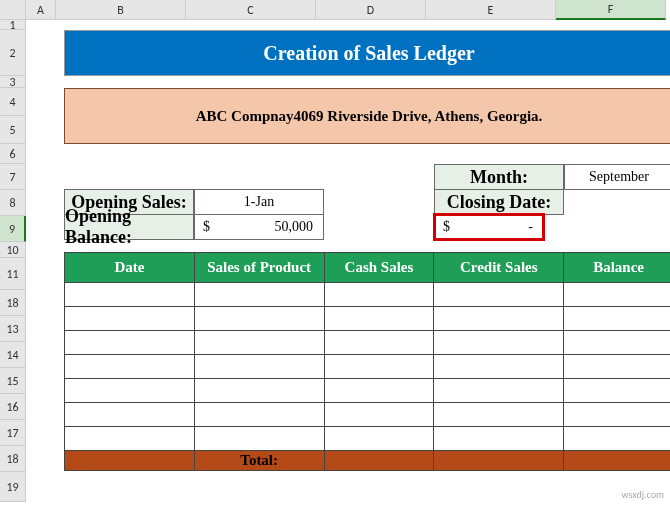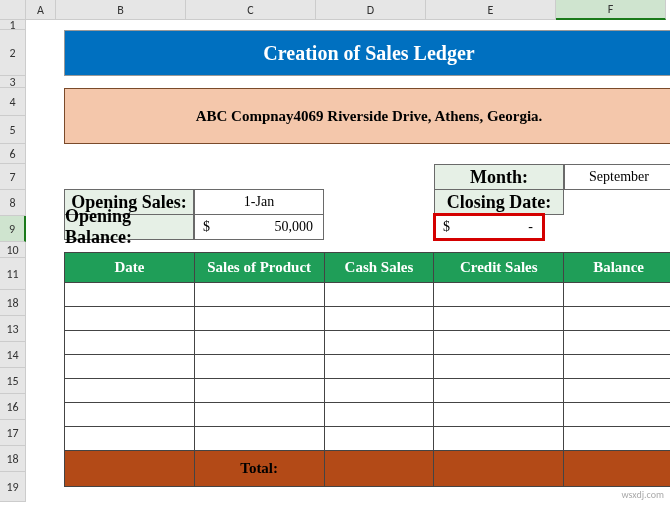--- a/index.html
+++ b/index.html
@@ -112,21 +112,21 @@
     height: 24px;
     background: #fff;
   }
   .ledger tr.total td {
     background: #b34a17;
     font-family: "Times New Roman", serif;
     font-weight: bold;
     font-size: 15px;
     text-align: center;
     color: #000;
-    height: 36px;
+    height: 20px;
   }
   .flexrow { display: flex; gap: 0; }
 </style>
 </head>
 <body>
 
 <div class="sheet">
   <div class="corner"></div>
   <div class="colhdr">A</div>
   <div class="colhdr">B</div>

